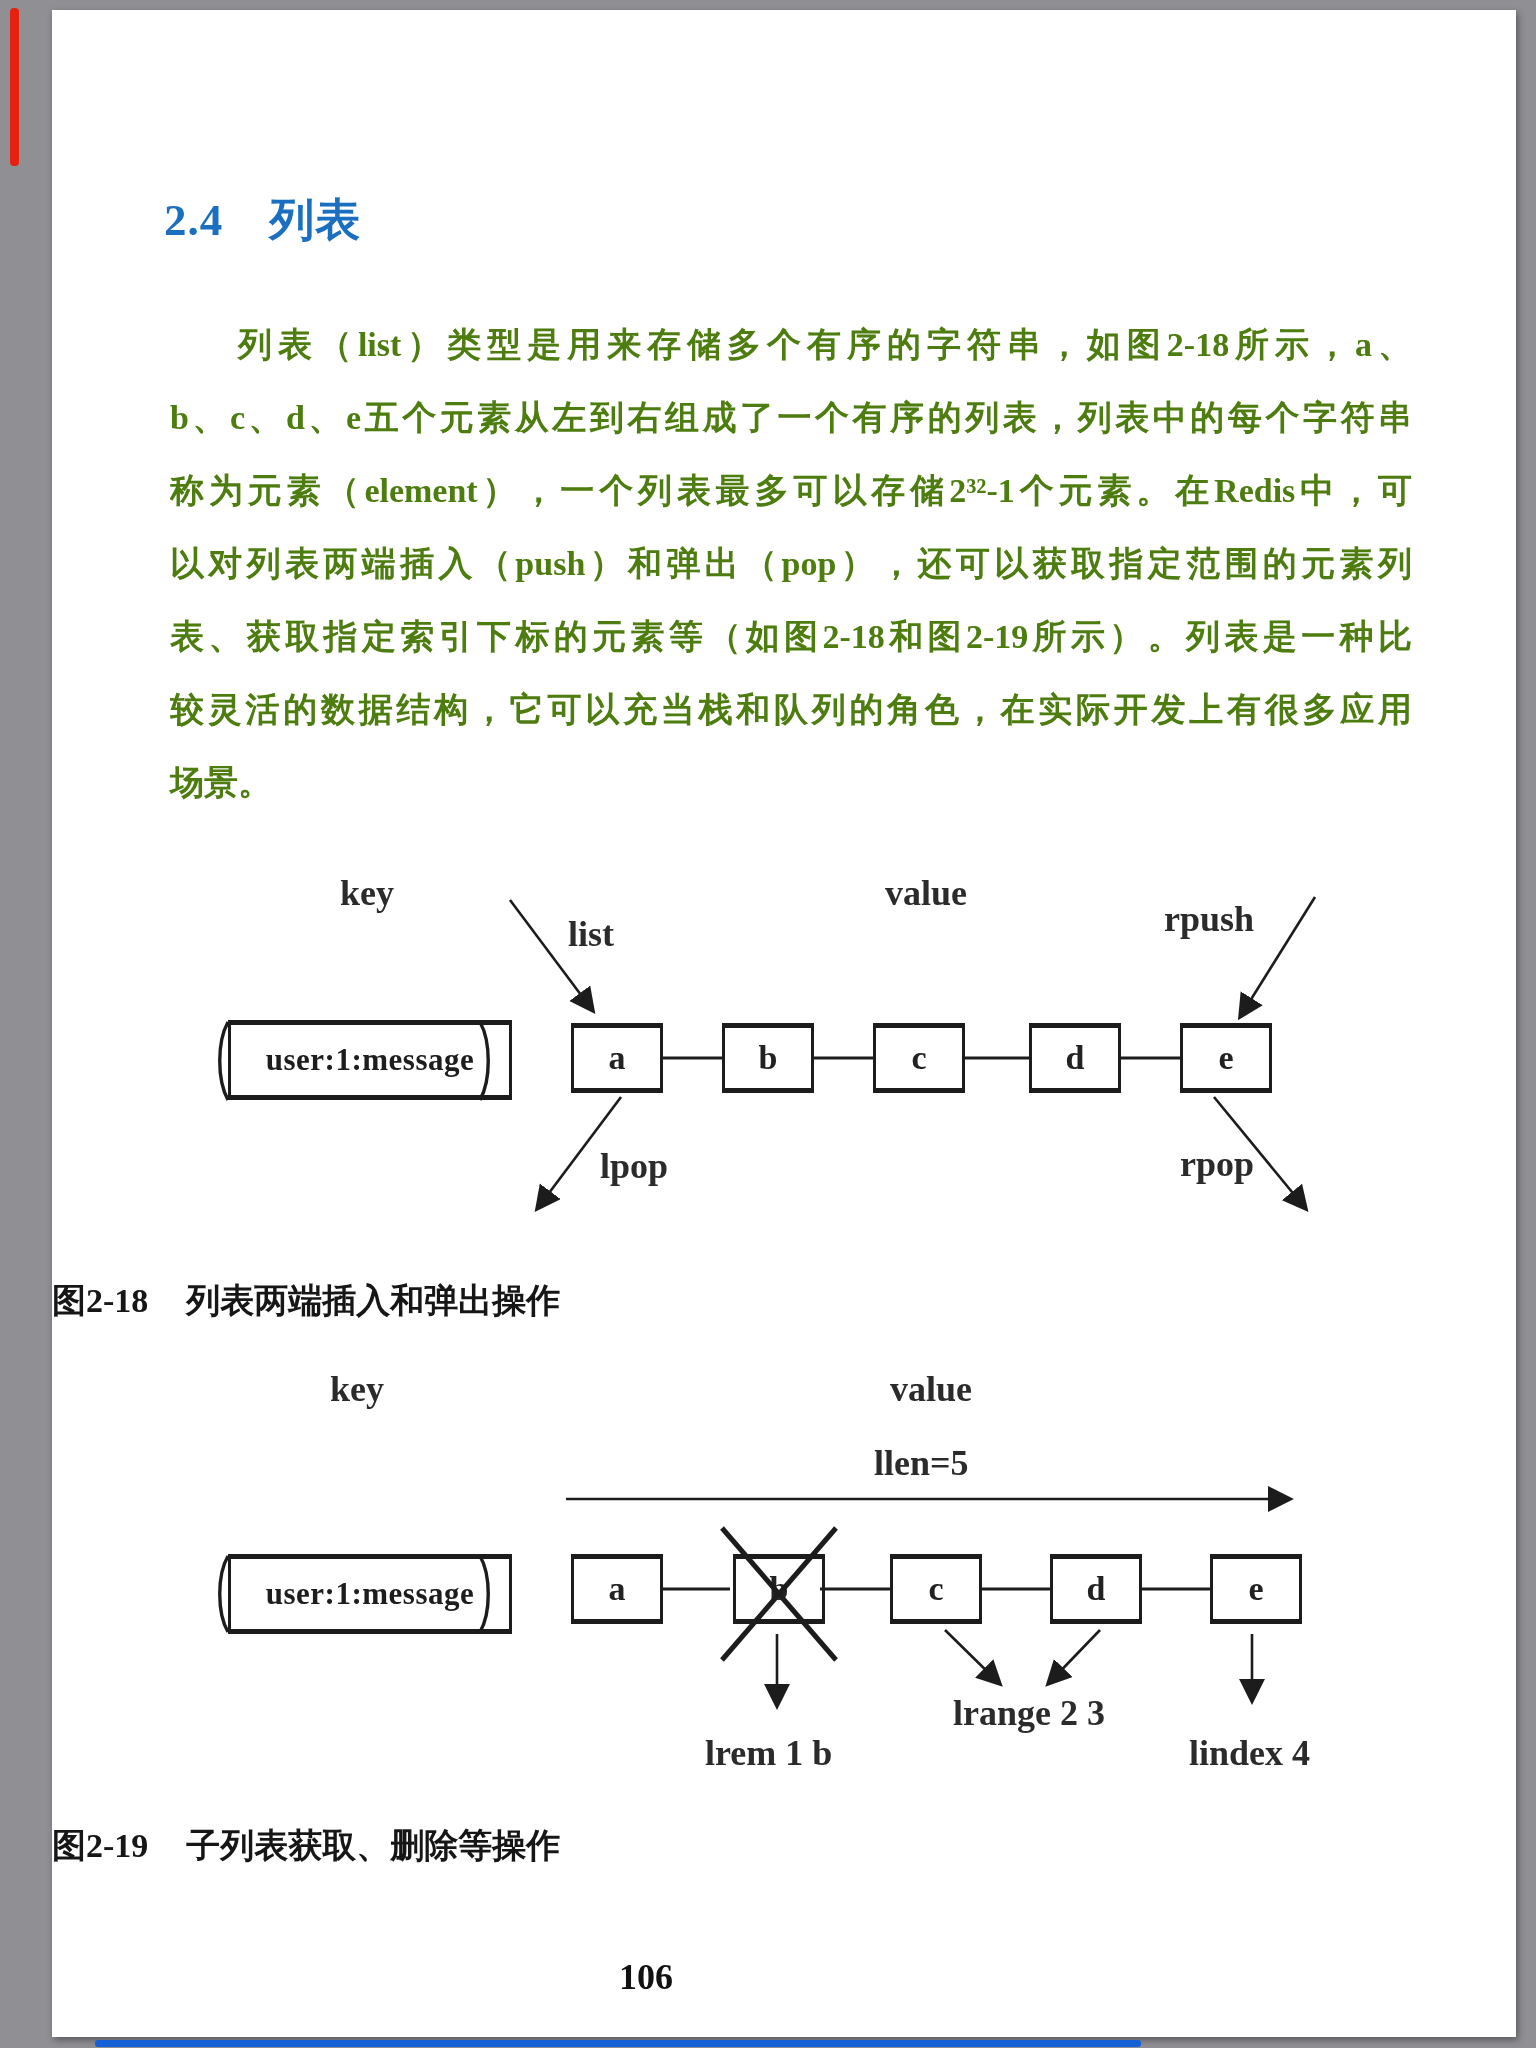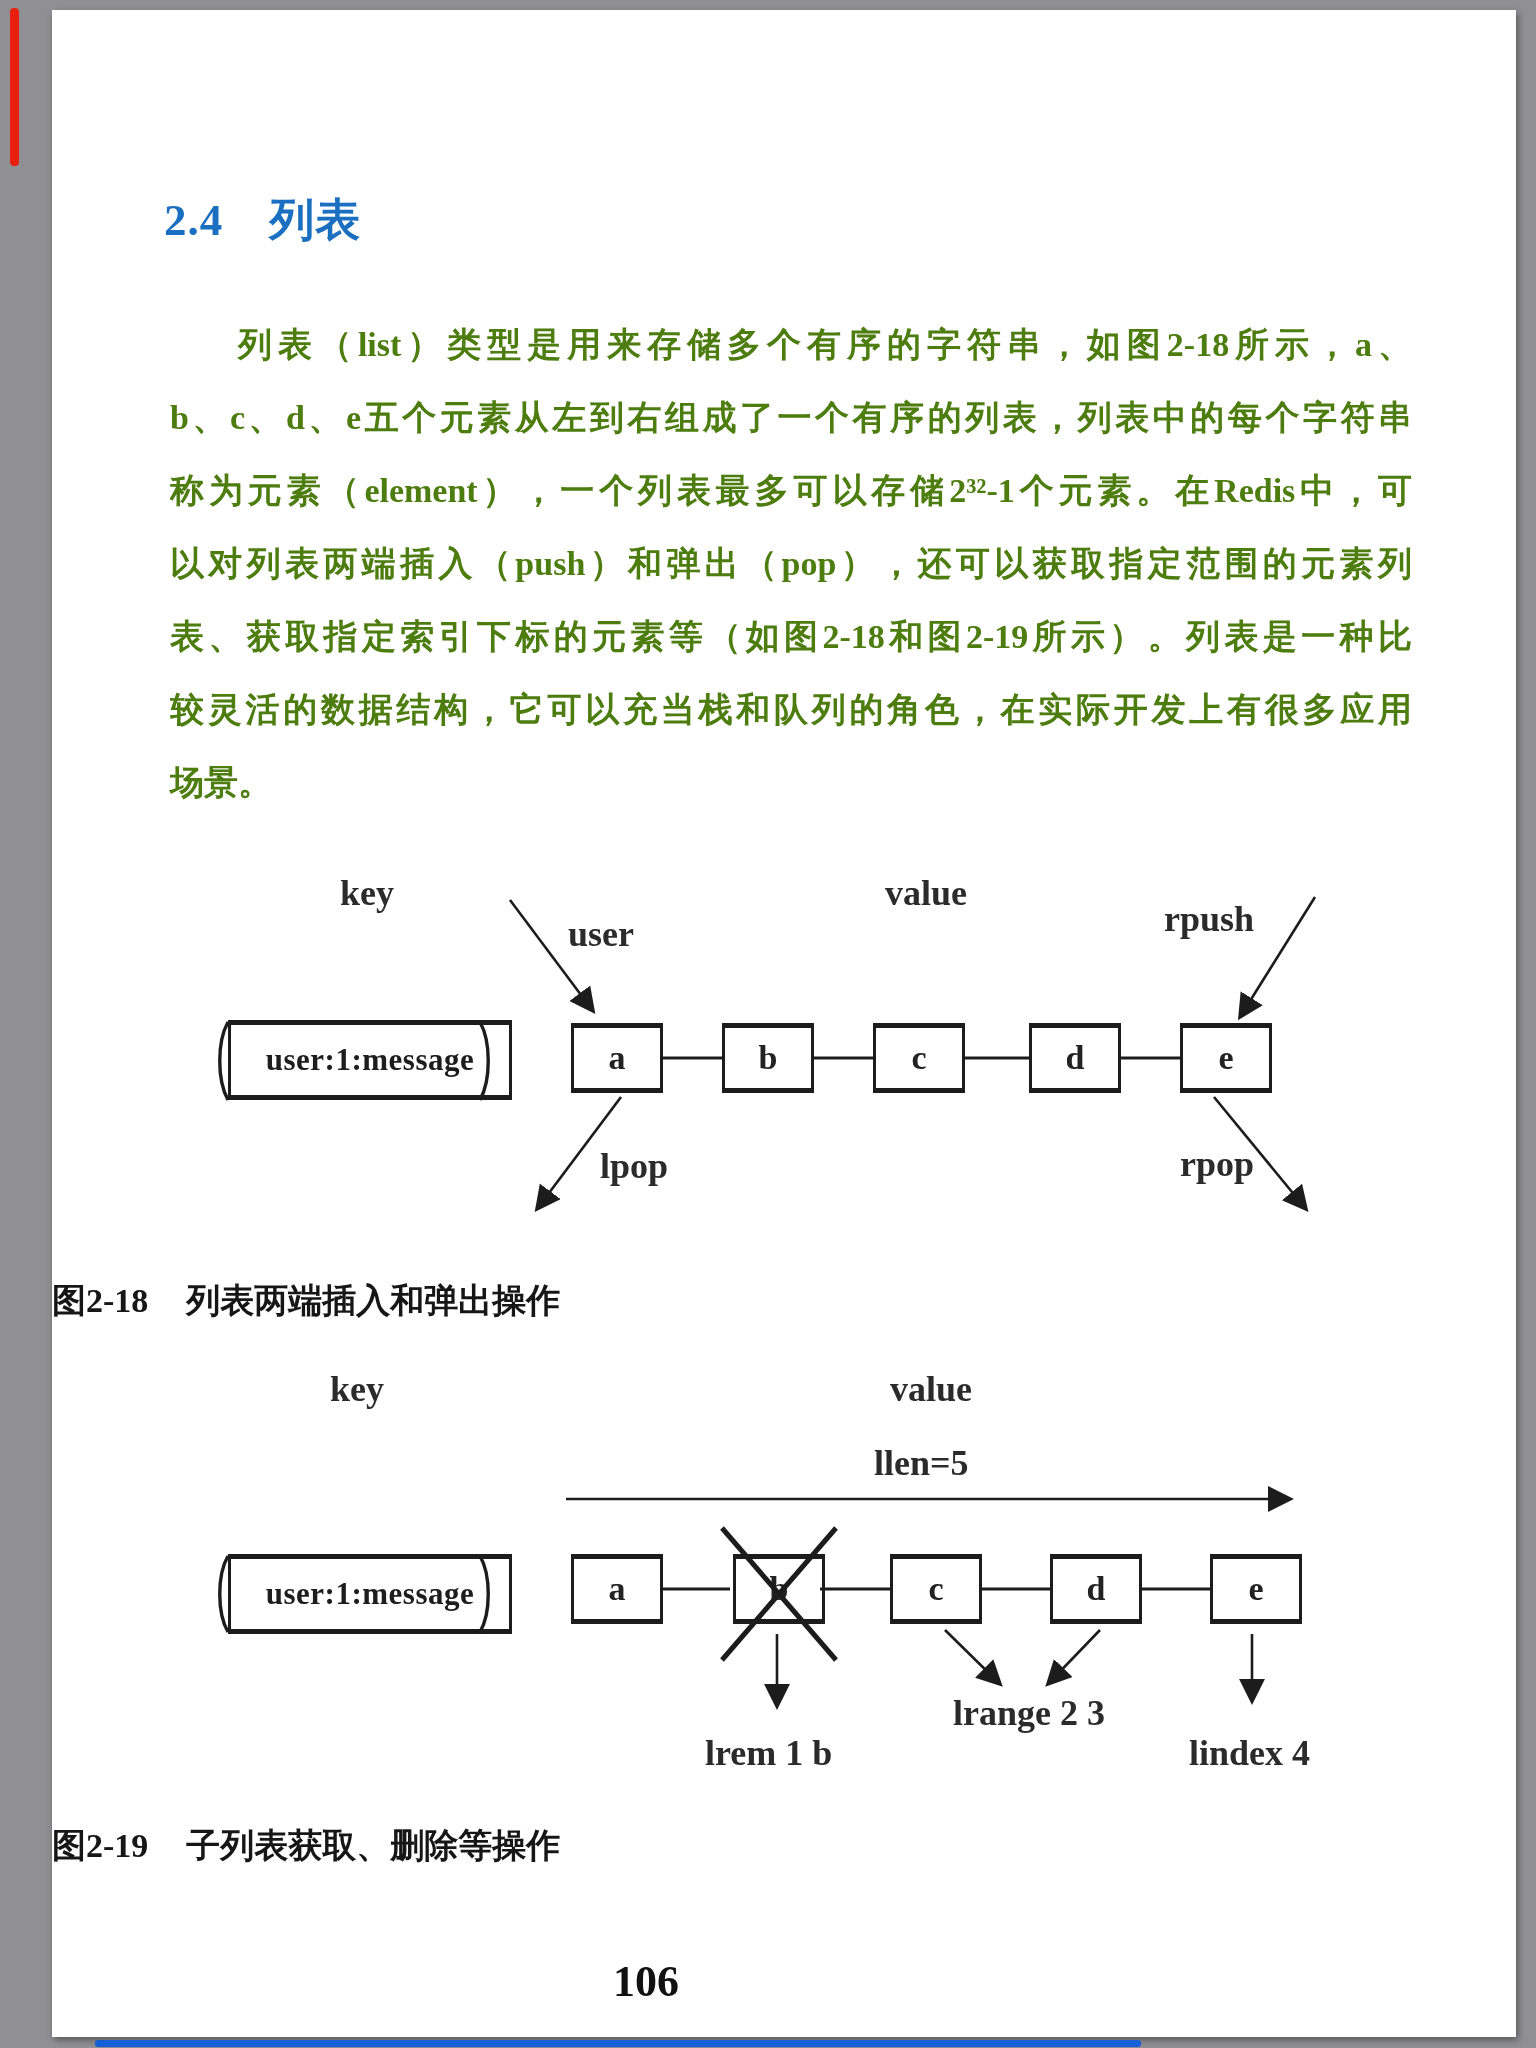--- a/index.html
+++ b/index.html
@@ -72,21 +72,21 @@
     position:absolute;width:284px;height:80px;
     border:3px solid var(--ink);
     box-shadow:inset 0 4px 0 -2px var(--ink), inset 0 -4px 0 -2px var(--ink);
     background:#fff;
     display:flex;align-items:center;justify-content:center;
     font-size:31px;color:#1d1d1d;letter-spacing:.5px;
   }
   svg.overlay{position:absolute;left:0;top:0;width:1464px;height:2027px;z-index:1;}
   .pagenum{
     position:absolute;left:0;top:1946px;width:1168px;text-align:center;
-    font-size:44px;color:#111;padding-left:20px;
+    font-size:36px;color:#111;padding-left:20px;
   }
 </style>
 </head>
 <body>
 
 <div class="viewport">
 
   <div class="red-marker"></div>
 
   <div class="page">
@@ -134,21 +134,21 @@
       <div class="pline j first">列表（list）类型是用来存储多个有序的字符串，如图2-18所示，a、</div>
       <div class="pline j">b、c、d、e五个元素从左到右组成了一个有序的列表，列表中的每个字符串</div>
       <div class="pline j">称为元素（element），一个列表最多可以存储2³²-1个元素。在Redis中，可</div>
       <div class="pline j">以对列表两端插入（push）和弹出（pop），还可以获取指定范围的元素列</div>
       <div class="pline j">表、获取指定索引下标的元素等（如图2-18和图2-19所示）。列表是一种比</div>
       <div class="pline j">较灵活的数据结构，它可以充当栈和队列的角色，在实际开发上有很多应用</div>
       <div class="pline">场景。</div>
     </div>
 
     <span class="flabel" style="left:288px;top:862px">key</span>
-    <span class="flabel" style="left:516px;top:903px">user</span>
+    <span class="flabel" style="left:516px;top:903px">list</span>
     <span class="flabel" style="left:833px;top:862px">value</span>
     <span class="flabel" style="left:1112px;top:888px">rpush</span>
 
     <div class="keybox" style="left:176px;top:1010px">user:1:message</div>
 
     <div class="ebox" style="left:519px;top:1013px">a</div>
     <div class="ebox" style="left:670px;top:1013px">b</div>
     <div class="ebox" style="left:821px;top:1013px">c</div>
     <div class="ebox" style="left:977px;top:1013px">d</div>
     <div class="ebox" style="left:1128px;top:1013px">e</div>

